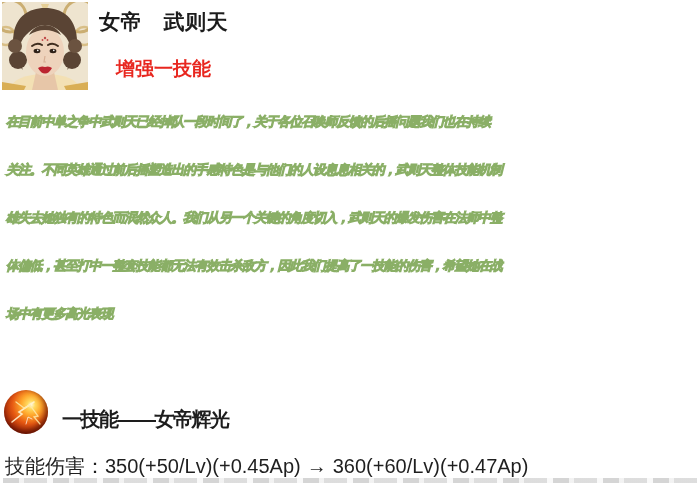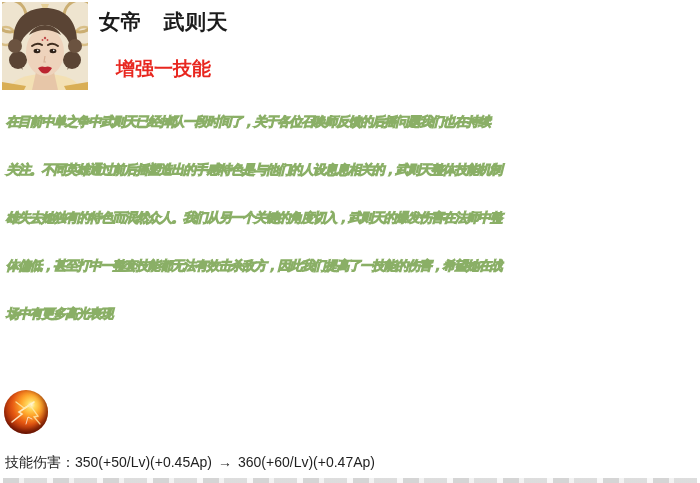--- a/index.html
+++ b/index.html
@@ -93,21 +93,21 @@
     color: #1d1d1d;
     line-height: 1;
     letter-spacing: -1.5px;
   }
 
   
   .damage-line {
     position: absolute;
     left: 5px;
     top: 455px;
-    font-size: 14px;
+    font-size: 20px;
     color: #1f1f1f;
     line-height: 1.1;
     white-space: nowrap;
   }
   .damage-line .arrow { margin: 0 6px; }
 
   
   .bottom-cutoff {
     position: absolute;
     left: 3px;
@@ -182,20 +182,21 @@
     <div class="paragraph-line">场中有更多高光表现</div>
   </div>
 
   <div class="skill-icon">
     <svg width="44" height="44" viewBox="0 0 44 44" xmlns="http://www.w3.org/2000/svg">
       <path d="M8,32 L18,24 L15,22 L30,12" fill="none" stroke="#fff3cf" stroke-width="1.6" stroke-linecap="round" opacity="0.9"></path>
       <path d="M12,12 L20,18 L26,15 L34,26 L30,27 L36,34" fill="none" stroke="#ffe9a8" stroke-width="1.3" stroke-linecap="round" opacity="0.85"></path>
       <path d="M22,34 L24,27 L28,29" fill="none" stroke="#fff" stroke-width="1" stroke-linecap="round" opacity="0.7"></path>
     </svg>
   </div>
+  <div class="skill-title">一技能——女帝辉光</div>
 
   <div class="damage-line">
     <span>技能伤害</span><span>：</span><span>350(+50/Lv)(+0.45Ap)</span><span class="arrow">→</span><span>360(+60/Lv)(+0.47Ap)</span>
   </div>
 
   <div class="bottom-cutoff"></div>
 
 </div>
 
 </body></html>

